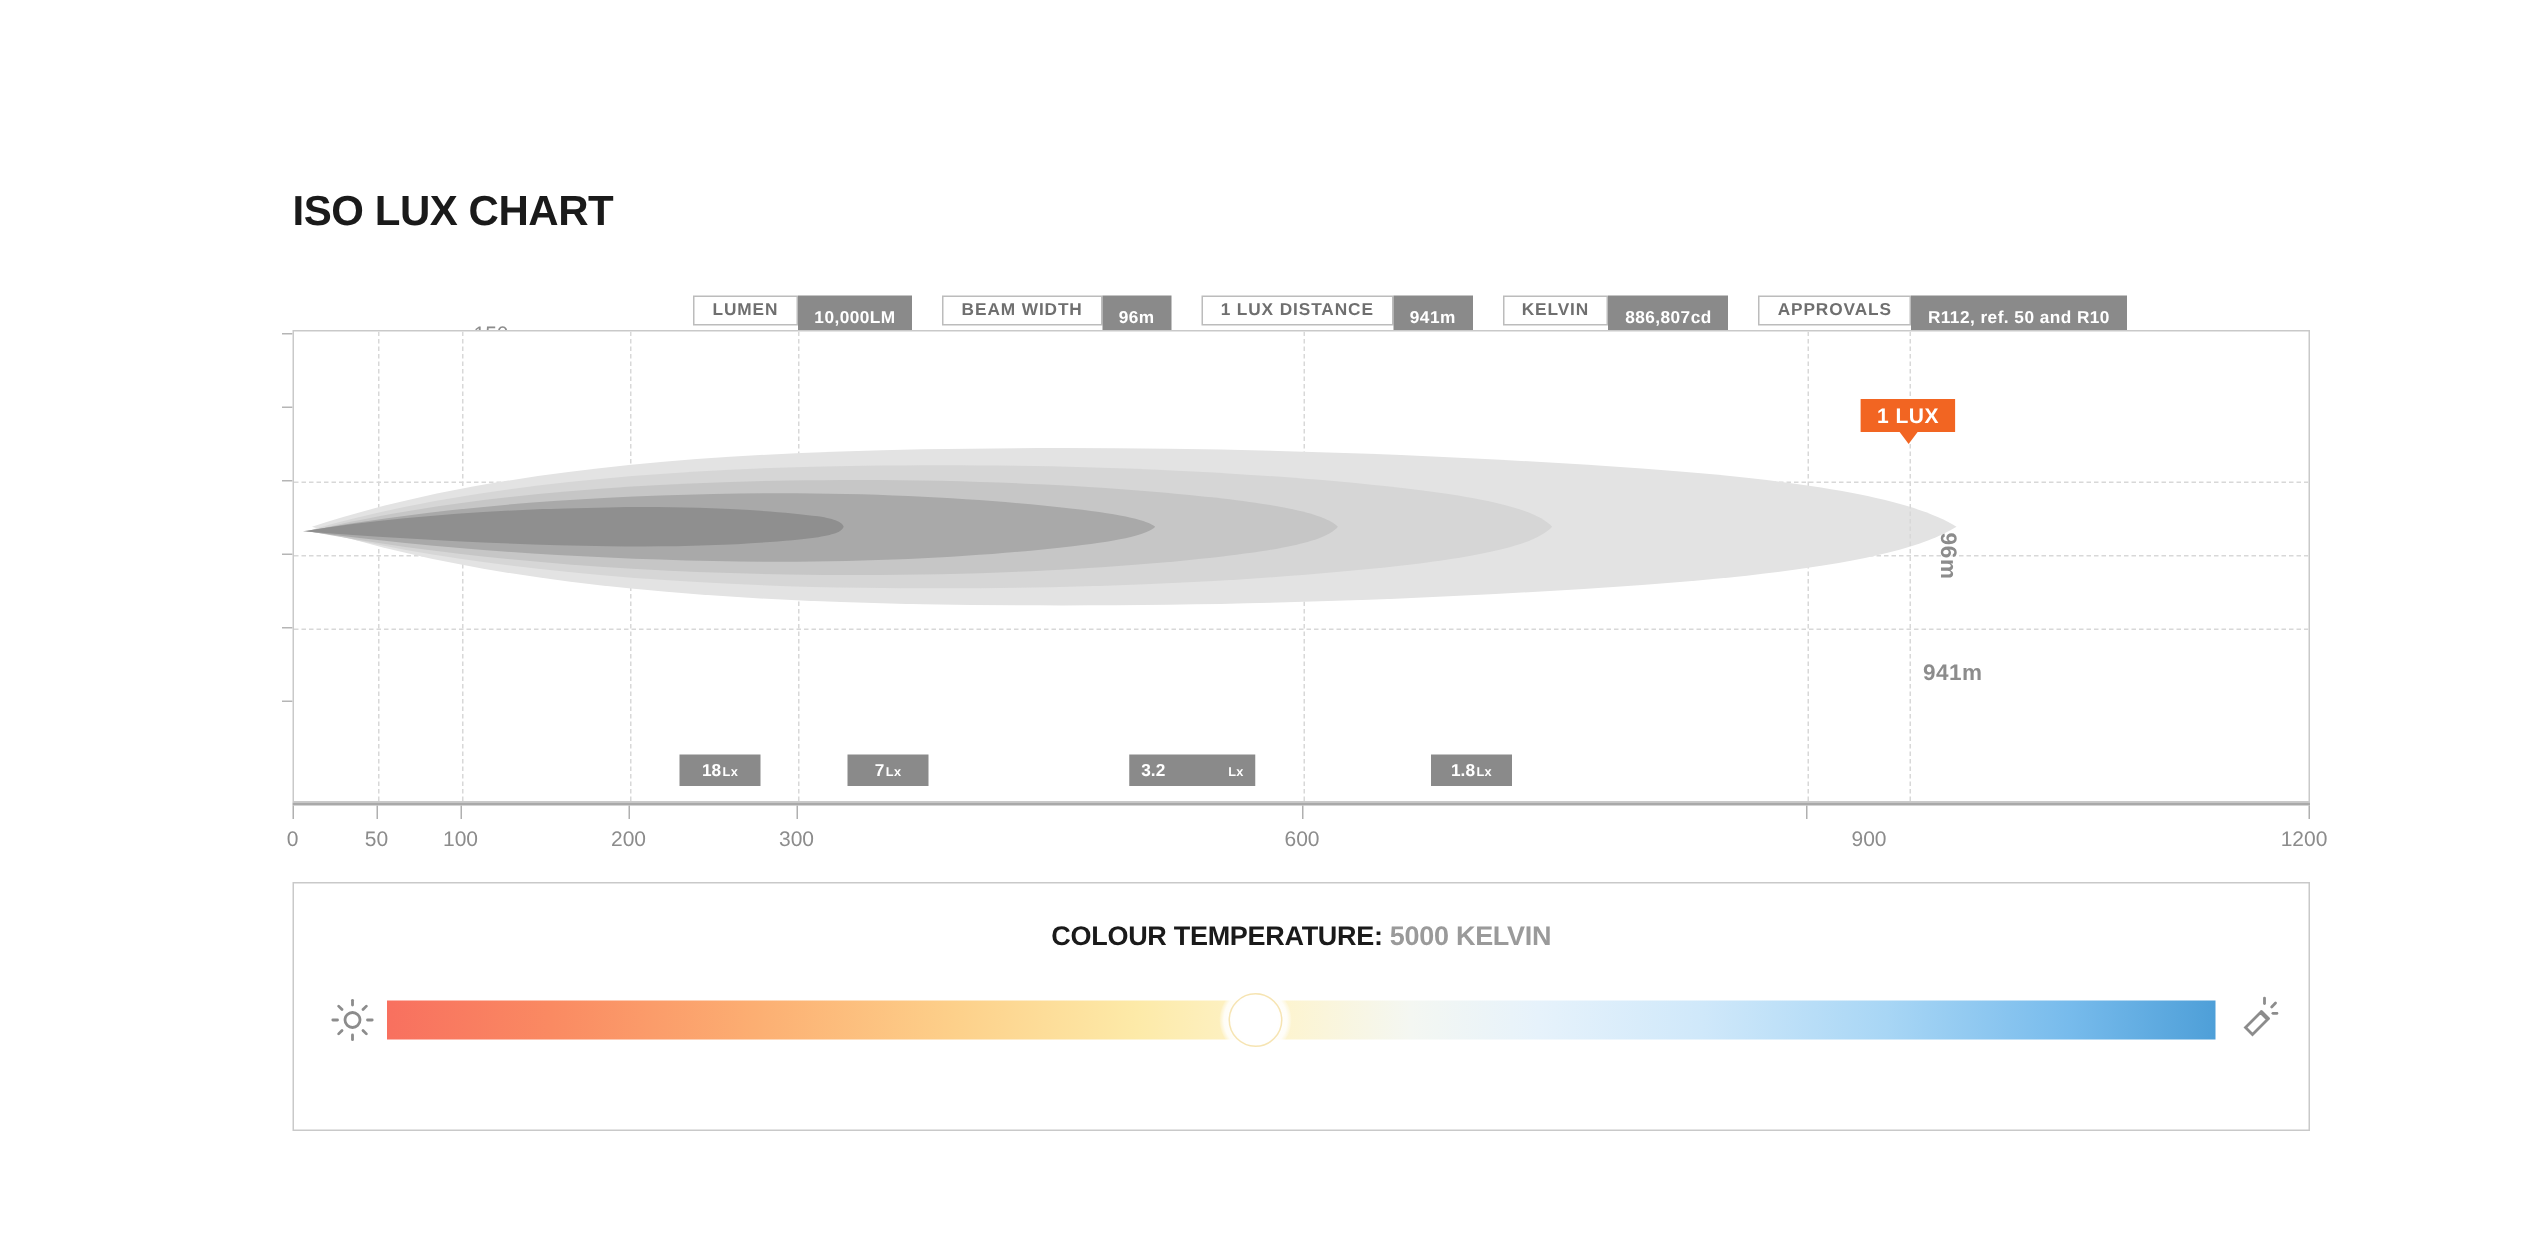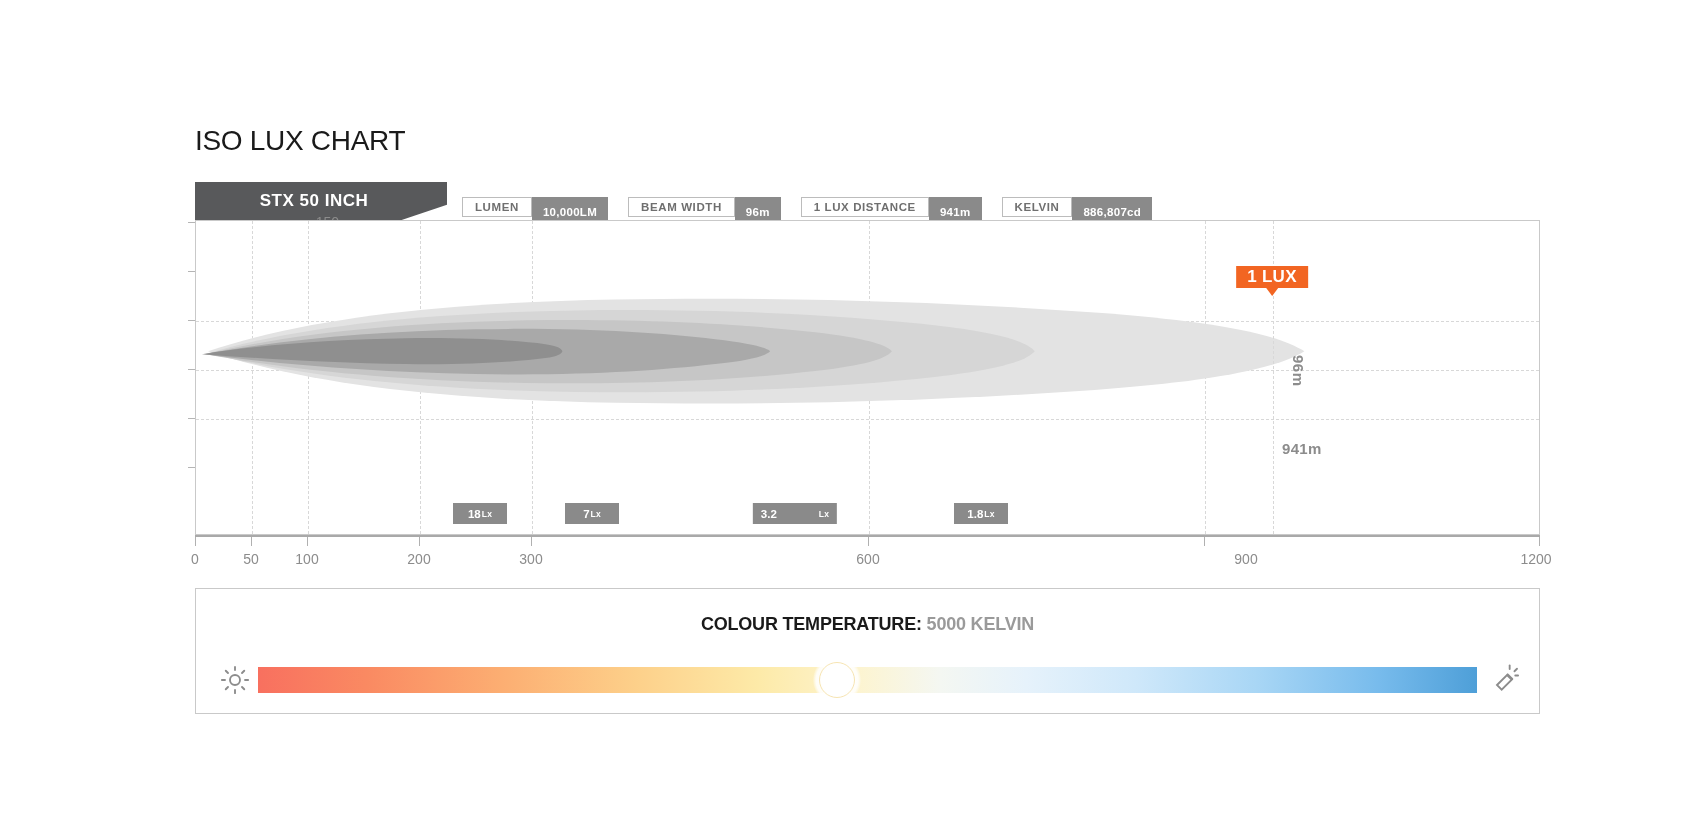--- a/index.html
+++ b/index.html
@@ -7,21 +7,21 @@
     width:1688px;height:840px;background:#ffffff;
     font-family:"Liberation Sans",sans-serif;
     -webkit-font-smoothing:antialiased;
     overflow:hidden;position:relative;
   }
   .page{position:absolute;inset:0;}
 
   
   .title{
     position:absolute;left:195px;top:125px;
-    font-size:28px;font-weight:normal;color:#1a1a1a;letter-spacing:-0.3px;
+    font-size:28px;font-weight:bold;color:#1a1a1a;letter-spacing:-0.3px;
     white-space:nowrap;
   }
 
   
   .product-tab{
     position:absolute;left:195px;top:182px;width:252px;height:38px;
     background:#58595b;color:#ffffff;
     font-size:17px;font-weight:bold;letter-spacing:0.5px;
     display:flex;align-items:center;justify-content:center;
     clip-path:polygon(0 0,100% 0,100% 60%,82% 100%,0 100%);
@@ -86,42 +86,42 @@
     font-size:11.5px;font-weight:bold;white-space:nowrap;
     transform:translateX(-50%);
   }
   .luxtag .unit{font-size:8.5px;font-weight:bold;margin-left:1px;letter-spacing:0.2px;}
 
   
   .onelux{
     position:absolute;background:#f26522;color:#ffffff;height:22px;
     padding:0 11px;box-sizing:border-box;
     display:flex;align-items:center;justify-content:flex-end;
-    font-size:17px;font-weight:bold;letter-spacing:0.3px;white-space:nowrap;
+    font-size:14px;font-weight:bold;letter-spacing:0.3px;white-space:nowrap;
     transform:translateX(-50%);
   }
   .onelux:after{
     content:"";position:absolute;left:50%;top:22px;margin-left:-6px;
     border-left:6px solid transparent;border-right:6px solid transparent;
     border-top:8px solid #f26522;
   }
 
   
   .beamwidth-label{
     position:absolute;font-size:15px;font-weight:bold;color:#8c8c8c;
     writing-mode:vertical-rl;white-space:nowrap;letter-spacing:0.5px;
   }
   .dist-label{
     position:absolute;font-size:15px;font-weight:bold;color:#8c8c8c;
     white-space:nowrap;letter-spacing:0.3px;
   }
 
   
   .ct-panel{
-    position:absolute;left:195px;top:588px;width:1345px;height:126px;
+    position:absolute;left:195px;top:588px;width:1345px;height:166px;
     border:1px solid #c9c9c9;box-sizing:border-box;background:#fff;
   }
   .ct-title{
     position:absolute;left:0;right:0;top:25px;text-align:center;
     font-size:18px;font-weight:bold;color:#1a1a1a;letter-spacing:-0.2px;
   }
   .ct-title .val{color:#9a9a9a;font-weight:bold;}
   .ct-barwrap{
     position:absolute;left:62px;right:62px;top:78px;height:26px;
   }
@@ -147,40 +147,41 @@
   .sun-icon{position:absolute;left:24px;top:76px;width:30px;height:30px;}
   .torch-icon{position:absolute;right:20px;top:74px;width:32px;height:32px;}
 </style>
 </head>
 <body>
 
 <div class="page">
 
   <div class="title">ISO LUX CHART</div>
 
-  <div class="product-tab">
-    <span>STX 50 INCH</span>
-  </div>
 
   <div class="specs">
     <div class="spec">
       <span class="k">LUMEN</span>
       <span class="v">10,000LM</span>
     </div>
     <div class="spec">
       <span class="k">BEAM WIDTH</span>
       <span class="v">96m</span>
     </div>
     <div class="spec">
       <span class="k">1 LUX DISTANCE</span>
       <span class="v">941m</span>
     </div>
     <div class="spec">
       <span class="k">KELVIN</span>
       <span class="v">886,807cd</span>
+    </div>
+    <div class="spec">
+      <span class="k">APPROVALS</span>
+      <span class="v">R112, ref. 50 and R10</span>
     </div>
   </div>
 
   <div class="ylab" style="top:222px;">150</div>
   <div class="ylab" style="top:271px;">100</div>
   <div class="ylab" style="top:320px;">50</div>
   <div class="ylab" style="top:418px;">50</div>
   <div class="ylab" style="top:467px;">100</div>
   <div class="ylab" style="top:524px;">150</div>
 

